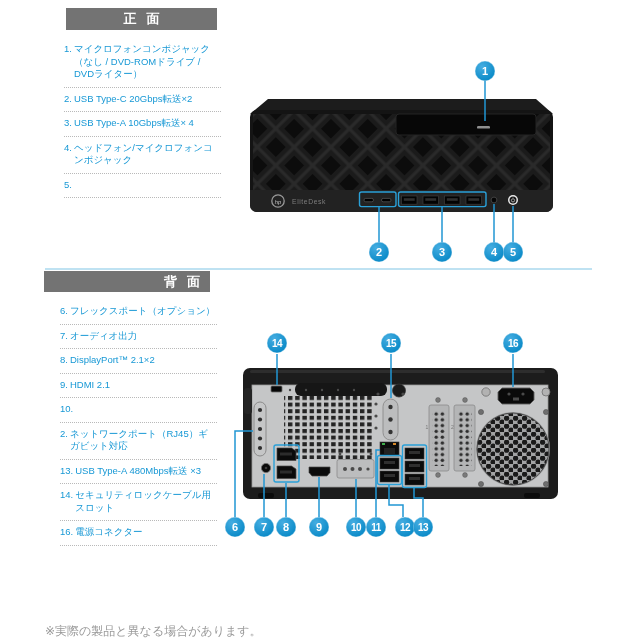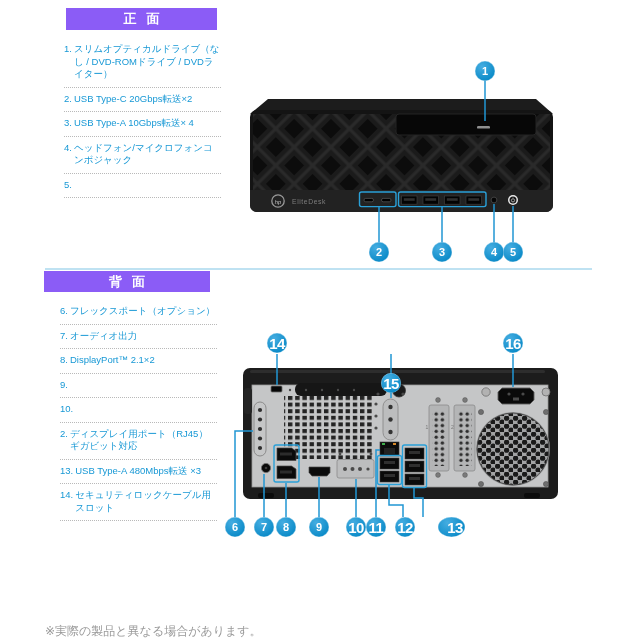--- a/index.html
+++ b/index.html
@@ -1,59 +1,59 @@
 <!DOCTYPE html>
 <html><head>
 <meta charset="utf-8">
 <style>
   html,body { margin:0; padding:0; background:#fff; }
   .page { position:relative; width:640px; height:640px; background:#ffffff;
           font-family:"Liberation Sans","DejaVu Sans",sans-serif; overflow:hidden; }
 
-  .sec-hdr { position:absolute; background:#8b5cf6; color:#ffffff; font-weight:bold;
+  .sec-hdr { position:absolute; background:#737373; color:#ffffff; font-weight:bold;
              font-size:13px; display:flex; align-items:center; justify-content:center;
              letter-spacing:10px; text-indent:10px; }
   #front-hdr { left:66px; top:8px;  width:151px; height:22px; }
-  #back-hdr  { left:44px; top:271px; width:166px; height:21px; }
+  #back-hdr  { left:44px; top:271px; width:166px; height:21px;justify-content:flex-end; }
 
   .list { position:absolute; width:157px; color:#1798d5; font-size:9.5px; line-height:12.5px; }
   #front-list { left:64px; top:38px; }
   #back-list  { left:60px; top:300px; }
   .item { display:flex; padding:5px 0 6px 0; border-bottom:1px dotted #b9b9b9; }
   .item .num { margin-right:2px; white-space:nowrap; }
   .item .txt { flex:1; }
 
   .divider { position:absolute; left:45px; top:268px; width:547px; height:2px; background:#bfe2f2; }
 
   .callout { position:absolute; width:20px; height:20px; border-radius:50%;
              background:radial-gradient(circle at 35% 28%, #45ade1, #0d8cc9 72%);
              color:#fff; font-weight:bold; font-size:11px;
              display:flex; align-items:center; justify-content:center;
              box-shadow:0 0 0 0.5px rgba(255,255,255,0.4) inset; }
-  .callout.c2 { font-size:15px; letter-spacing:-0.5px; }
+  .callout.c2 { font-size:10px; letter-spacing:-0.5px; }
 
   .footnote { position:absolute; left:45px; top:623px; font-size:12px; color:#999999; }
 
   svg.layer { position:absolute; pointer-events:none; }
   #front-svg { left:230px; top:50px; }
   #back-svg  { left:220px; top:325px; }
 </style>
 </head>
 <body>
 
 <div class="page">
 
   <div class="sec-hdr" id="front-hdr">
     <span>正面</span>
   </div>
 
   <div class="list" id="front-list">
     <div class="item">
       <span class="num">1.</span>
-      <span class="txt">スリムオプティカルドライブ（なし / DVD-ROMドライブ / DVDライター）</span>
+      <span class="txt">マイクロフォンコンボジャック（なし / DVD-ROMドライブ / DVDライター）</span>
       </div>
     <div class="item">
       <span class="num">2.</span>
       <span class="txt">USB Type-C 20Gbps転送×2</span>
       </div>
     <div class="item">
       <span class="num">3.</span>
       <span class="txt">USB Type-A 10Gbps転送× 4</span>
       </div>
     <div class="item">
@@ -158,35 +158,40 @@
     <div class="item">
       <span class="num">7.</span>
       <span class="txt">オーディオ出力</span>
       </div>
     <div class="item">
       <span class="num">8.</span>
       <span class="txt">DisplayPort™ 2.1×2</span>
       </div>
     <div class="item">
       <span class="num">9.</span>
+      <span class="txt">HDMI 2.1</span>
       </div>
     <div class="item">
       <span class="num">10.</span>
       </div>
     <div class="item">
       <span class="num">2.</span>
-      <span class="txt">ディスプレイ用ポート（RJ45）ギガビット対応</span>
+      <span class="txt">ネットワークポート（RJ45）ギガビット対応</span>
       </div>
     <div class="item">
       <span class="num">13.</span>
       <span class="txt">USB Type-A 480Mbps転送 ×3</span>
       </div>
     <div class="item">
       <span class="num">14.</span>
       <span class="txt">セキュリティロックケーブル用スロット</span>
+      </div>
+    <div class="item">
+      <span class="num">16.</span>
+      <span class="txt">電源コネクター</span>
       </div>
   </div>
 
   <svg class="layer" id="back-svg" width="350" height="215" viewBox="220 325 350 215">
     <defs>
       <pattern id="vent" width="7.2" height="6.6" patternUnits="userSpaceOnUse">
         <rect width="4.4" height="4" fill="#242424"></rect>
       </pattern>
       <pattern id="hex" width="9" height="8" patternUnits="userSpaceOnUse">
         <circle cx="2.6" cy="2.2" r="2.6" fill="#1a1a1a"></circle>
@@ -334,25 +339,25 @@
       <line x1="286" y1="517" x2="286" y2="483"></line>
       <line x1="319" y1="517" x2="319" y2="477"></line>
       <line x1="356" y1="517" x2="356" y2="479"></line>
       <polyline points="376,517 376,450 380,450"></polyline>
       <polyline points="389,485 389,505 403,505 403,517"></polyline>
       <polyline points="414,488 414,498 423,498 423,517"></polyline>
     </g>
   </svg>
 
   <div class="callout c2" style="left:267px; top:333px;">14</div>
-  <div class="callout c2" style="left:381px; top:333px;margin-top:40px;">15</div>
+  <div class="callout c2" style="left:381px; top:333px;">15</div>
   <div class="callout c2" style="left:503px; top:333px;">16</div>
   <div class="callout" style="left:225px; top:517px;">6</div>
   <div class="callout" style="left:254px; top:517px;">7</div>
   <div class="callout" style="left:276px; top:517px;">8</div>
   <div class="callout" style="left:309px; top:517px;">9</div>
   <div class="callout c2" style="left:346px; top:517px;text-align:right;">10</div>
   <div class="callout c2" style="left:366px; top:517px;">11</div>
   <div class="callout c2" style="left:395px; top:517px;">12</div>
-  <div class="callout c2" style="left:438px; top:517px;padding-left:7px;">13</div>
+  <div class="callout c2" style="left:413px; top:517px;">13</div>
 
   <div class="footnote">※実際の製品と異なる場合があります。</div>
 </div>
 
 </body></html>

